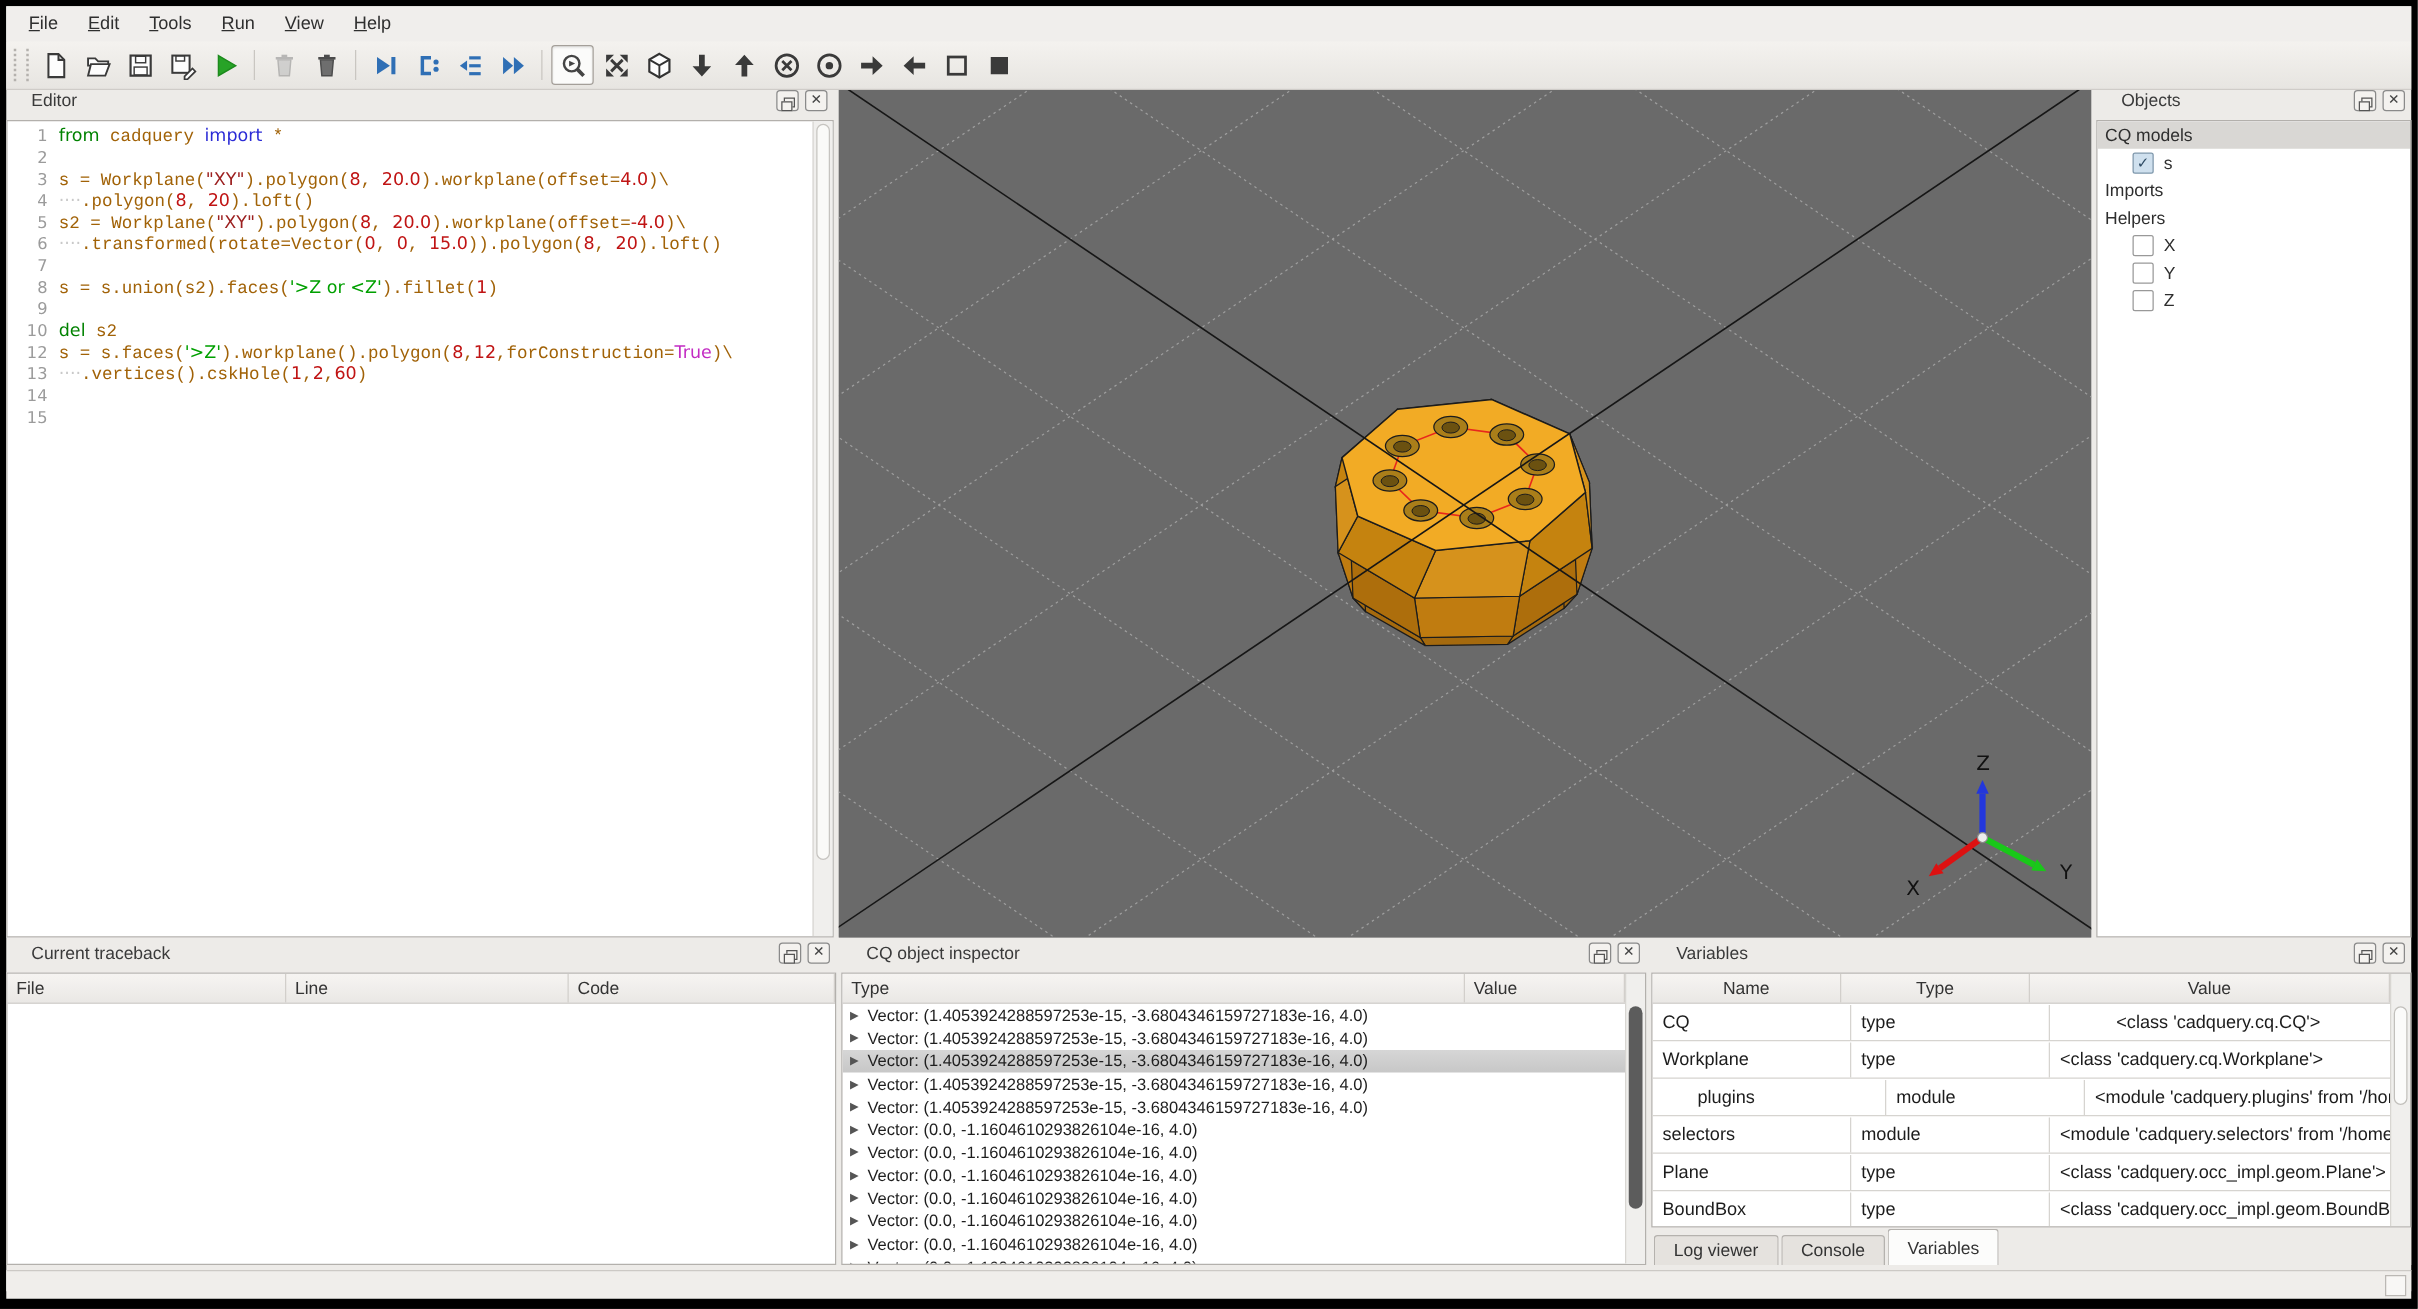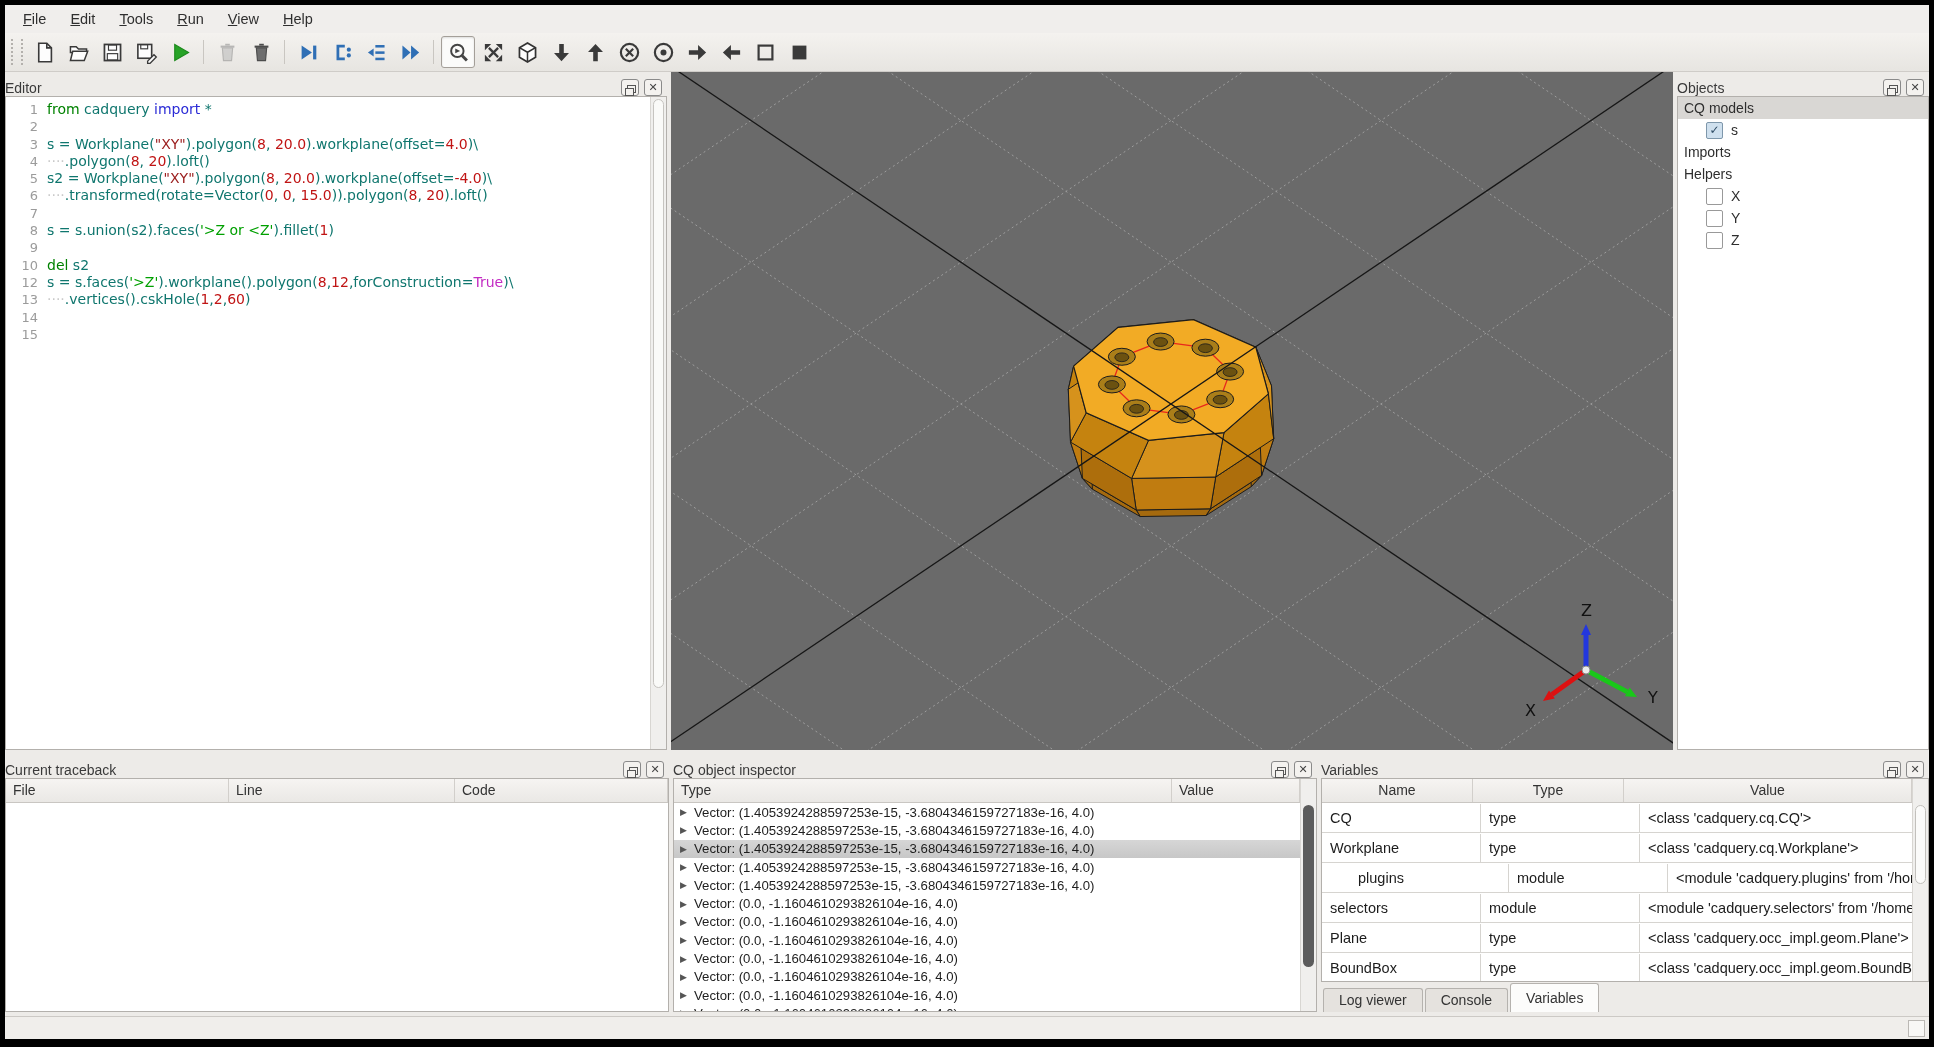--- a/index.html
+++ b/index.html
@@ -18,39 +18,39 @@
   .tb-btn{width:32px;height:30px;display:flex;align-items:center;justify-content:center;border-radius:3px;margin:0 1px;}
   .tb-btn.active{background:#fbfbfa;border:1px solid #a49f99;box-shadow:inset 0 1px 2px rgba(0,0,0,.12);}
   .tb-btn.disabled{opacity:.55;}
   .tb-sep{width:1px;height:24px;background:#c9c6c1;margin:0 6px;}
   .tb-ic{display:flex;}
 
   
   .main-row{display:flex;height:678px;margin-top:0;}
   .bottom-row{display:flex;height:258px;margin-top:4px;}
   .dock{display:flex;flex-direction:column;min-width:0;}
-  .dock-title{height:24px;display:flex;align-items:flex-end;font-size:14px;color:#3a3a3a;padding-left:0;}
+  .dock-title{height:24px;display:flex;align-items:flex-start;font-size:14px;color:#3a3a3a;padding-left:20px;}
   .dock-title .t{flex:1;}
   .dock-btn{width:16px;height:15px;border:1px solid #8a8a8a;border-radius:3px;margin-right:5px;
     display:flex;align-items:center;justify-content:center;background:#f4f2ef;position:relative;}
   .float-glyph{width:7px;height:6px;border:1px solid #555;position:relative;background:#f4f2ef;margin-left:2px;margin-top:2px;}
   .float-glyph:before{content:"";position:absolute;left:-3px;top:2px;width:7px;height:6px;border:1px solid #555;background:#f4f2ef;}
   .close-glyph{font-size:11px;color:#444;line-height:1;font-weight:bold;}
   .dock-body{flex:1;background:#fff;border:1px solid #b3b0ac;position:relative;overflow:hidden;}
 
   
   .editor-dock{width:662px;}
   .editor-body{flex:1;background:#fff;border:1px solid #b3b0ac;display:flex;overflow:hidden;}
   .code-area{flex:1;padding-top:4px;}
   .code-line{display:flex;height:17.3px;line-height:17.3px;font-size:14px;font-family:"DejaVu Sans",sans-serif;white-space:pre;}
   .code-line .gut{width:32px;text-align:right;padding-right:9px;color:#9b9b9b;font-size:13px;flex:none;}
   .code-line.current{background:#f7edf7;}
   .code-line.current .gut{color:#4c4c4c;font-weight:bold;}
   .tk-k{color:#008200;} .tk-i{color:#2b2bd6;} .tk-s{color:#9c2020;} .tk-n{color:#c01414;}
-  .tk-g{color:#00a000;} .tk-t{color:#c32cc3;} .tk-w{color:#c9c9c9;} .tk-p{color:#0f766e;}
+  .tk-g{color:#00a000;} .tk-t{color:#c32cc3;} .tk-w{color:#c9c9c9;} .tk-p{color:#a16207;font-family:Liberation Mono, monospace;}
   .vscroll{width:15px;background:#f0efed;border-left:1px solid #d8d6d2;position:relative;flex:none;}
   .vthumb{position:absolute;left:2px;right:2px;border-radius:6px;}
 
   
   .viewport{flex:1;margin:0 4px;position:relative;background:#6a6a6a;}
   .viewport svg{display:block;width:100%;height:100%;}
 
   
   .objects-dock{width:252px;}
   .tree-root{height:22px;line-height:22px;font-size:14px;color:#2e2e2e;padding-left:6px;}
@@ -567,21 +567,21 @@
               <div style="flex:1;display:flex;flex-direction:column;min-width:0;">
                 <div class="tbl-head vars-head" id="vars-head">
                     <div class="hc" style="width: 150px;">Name</div>
                     <div class="hc" style="width: 150px;">Type</div>
                     <div class="hc" style="flex: 1 1 0%;">Value</div>
                   </div>
                 <div id="vars-rows" style="flex:1;overflow:hidden;">
                     <div class="var-row">
                       <div class="var-cell" style="width: 150px;">CQ</div>
                       <div class="var-cell" style="width: 150px;">type</div>
-                      <div class="var-cell" style="flex: 1 1 0%; border-right: none;">&lt;class 'cadquery.cq.CQ'&gt;</div>
+                      <div class="var-cell" style="flex: 1 1 0%; border-right: none; margin-left: 45px;">&lt;class 'cadquery.cq.CQ'&gt;</div>
                     </div>
                     <div class="var-row">
                       <div class="var-cell" style="width: 150px;">Workplane</div>
                       <div class="var-cell" style="width: 150px;">type</div>
                       <div class="var-cell" style="flex: 1 1 0%; border-right: none;">&lt;class 'cadquery.cq.Workplane'&gt;</div>
                     </div>
                     <div class="var-row">
                       <div class="var-cell" style="width: 150px; padding-left: 36px;">plugins</div>
                       <div class="var-cell" style="width: 150px;">module</div>
                       <div class="var-cell" style="flex: 1 1 0%; border-right: none;">&lt;module 'cadquery.plugins' from '/home/adam/cadquery/c…</div>

